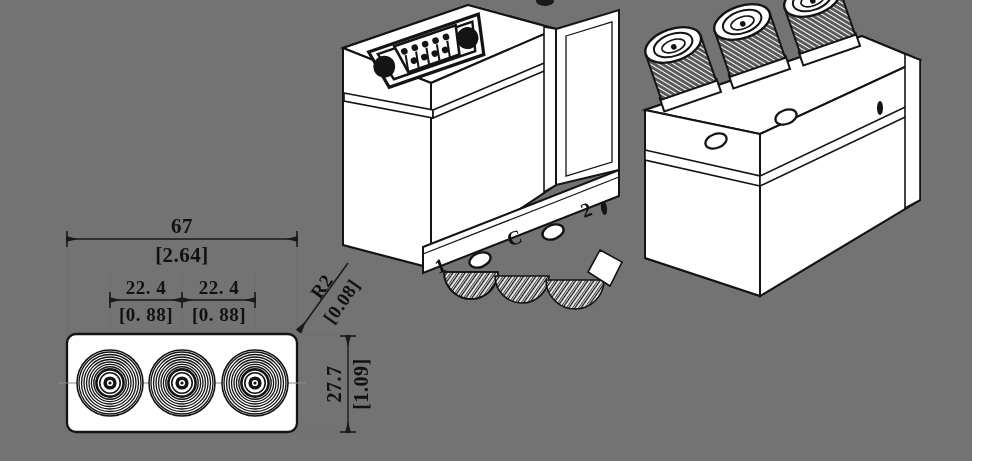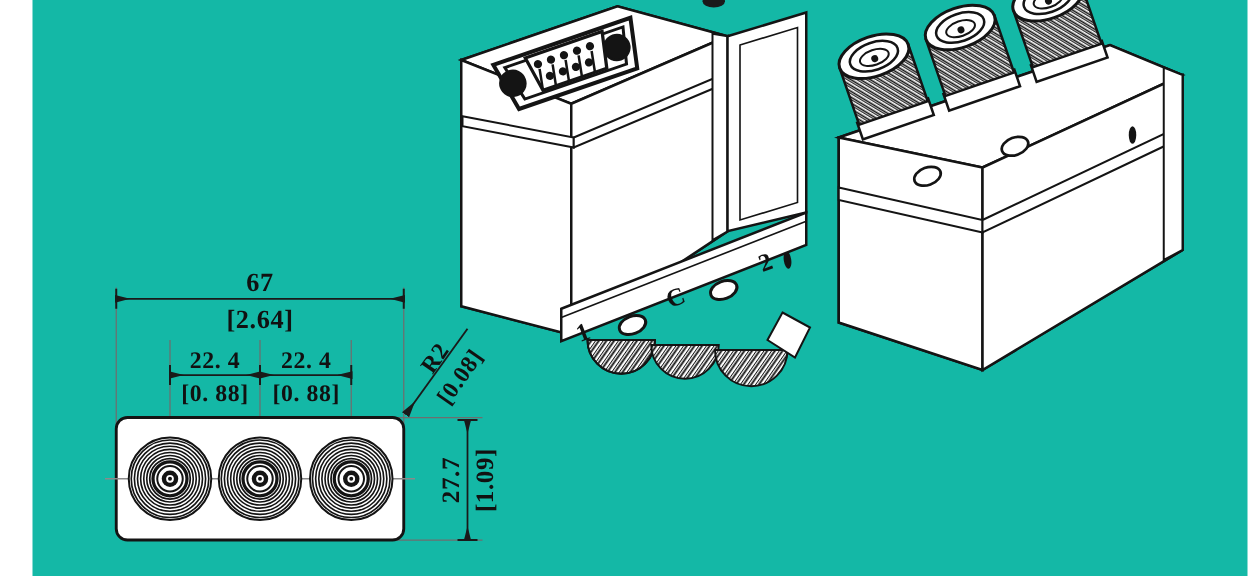--- a/index.html
+++ b/index.html
@@ -8,23 +8,22 @@
     padding: 0;
     background: #ffffff;
   }
   body {
     font-family: "Liberation Serif", "DejaVu Serif", serif;
   }
   #canvas {
     position: relative;
     width: 972px;
     height: 461px;
-    background: #14b8a6;
+    background: #737373;
     overflow: hidden;
-    margin-left: 26px;
   }
   #canvas svg {
     position: absolute;
     top: 0;
     left: 0;
     display: block;
   }
   .dimtext {
     font-family: "Liberation Serif", "DejaVu Serif", serif;
     font-weight: bold;

